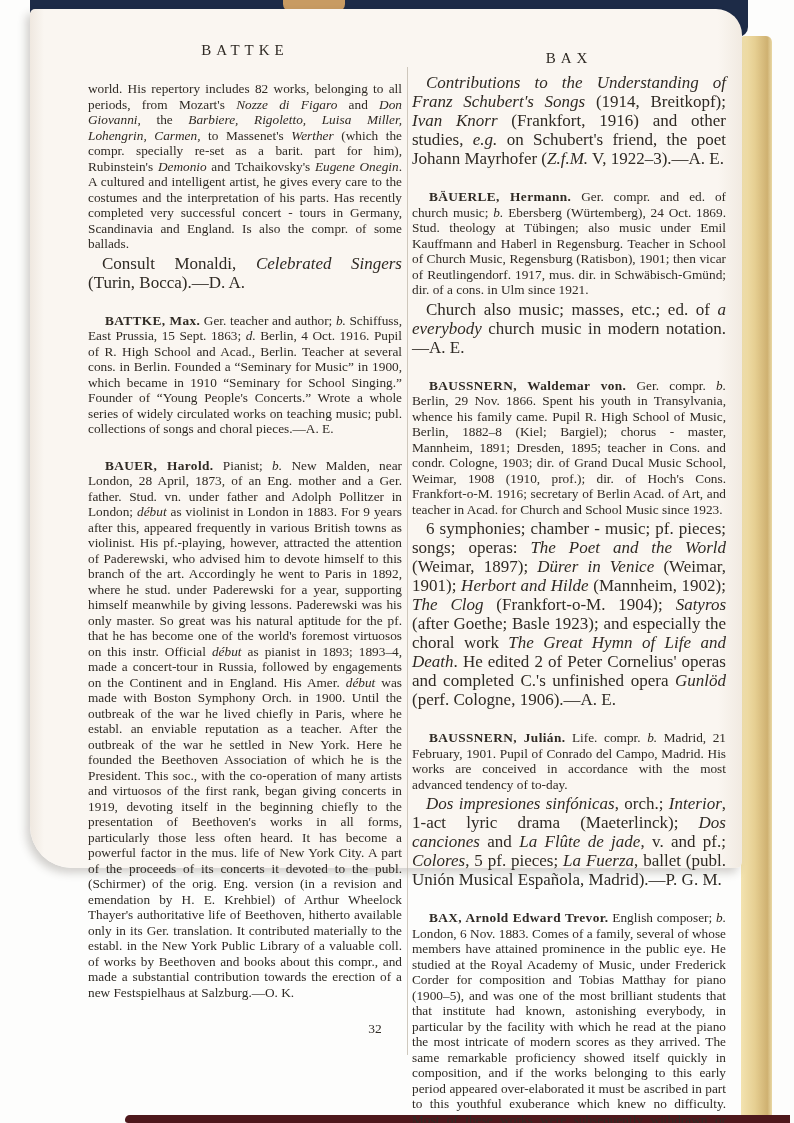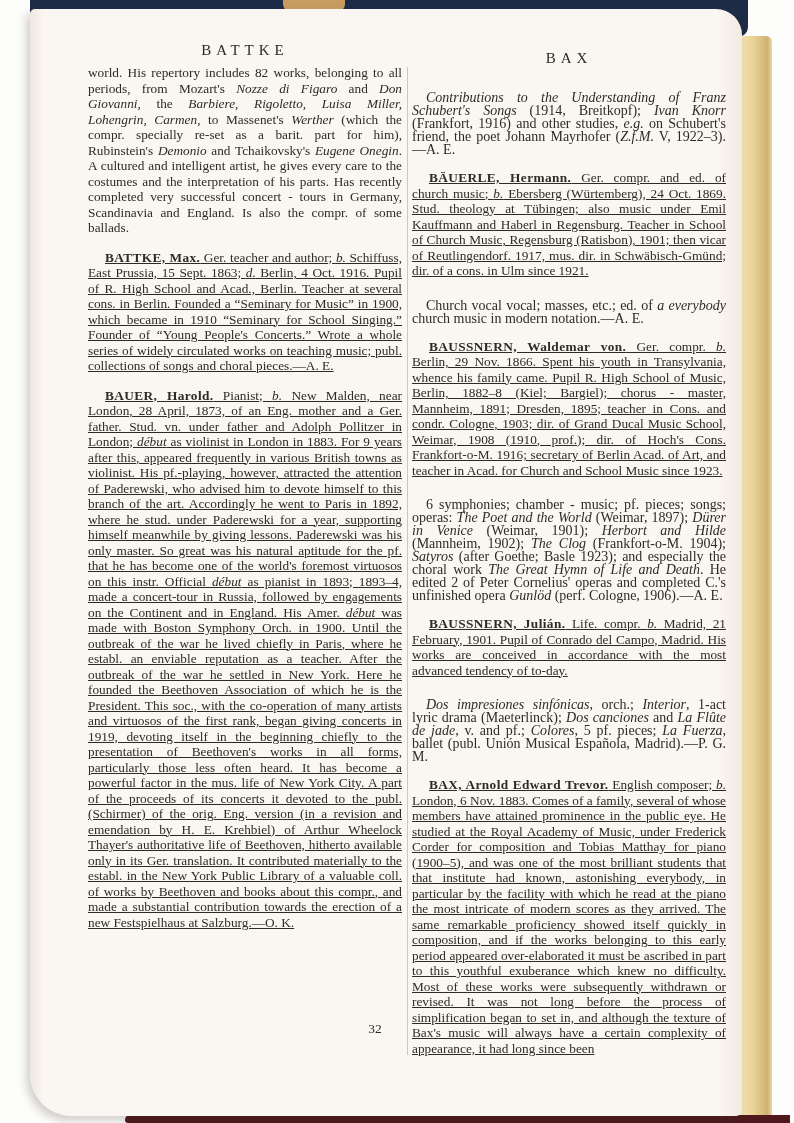--- a/index.html
+++ b/index.html
@@ -11,63 +11,64 @@
   
   .cover-band-top{position:absolute;left:30px;top:0;width:716px;height:13px;background:var(--cover-navy,#1d2b47);}
   .cover-corner-right{position:absolute;left:552px;top:0;width:196px;height:37px;background:var(--cover-navy,#1d2b47);border-radius:0 0 10px 6px;}
   .wood-stick{position:absolute;left:283px;top:0;width:62px;height:12px;background:var(--stick-tan,#c89b62);border-radius:0 0 8px 8px;}
   .page-edges{position:absolute;left:741px;top:36px;width:31px;height:1087px;
     background:linear-gradient(90deg,#f3e3b0 0%,#e6cf92 45%,#cfb171 85%,#e9d8a5 100%);
     border-radius:4px 6px 0 0;}
   .cover-band-bottom{position:absolute;left:125px;top:1115px;width:665px;height:8px;background:var(--cover-maroon,#4e181c);border-radius:6px 0 0 4px;}
   
   .page{
-    position:absolute;left:30px;top:9px;width:712px;height:1107px;
+    position:absolute;left:30px;top:9px;width:712px;height:859px;
     background:linear-gradient(90deg,#efe8e0 0px,var(--page-bg,#faf6f1) 14px,var(--page-bg,#faf6f1) 688px,#f1eae1 712px);
     border-radius:5px 26px 6px 42px;
     box-shadow:-4px 5px 9px rgba(60,50,40,.22);
     color:var(--ink,#2f2a24);
   }
   .running-head{position:absolute;top:33px;font-size:15px;letter-spacing:5px;text-align:center;}
   .head-left{left:58px;width:314px;}
   .head-right{left:382px;width:314px;top:41px;}
   .col{position:absolute;top:56px;width:314px;font-size:13.3px;line-height:15.5px;text-align:justify;}
   .col-left{left:58px;}
   .col-right{left:382px;top:62px;}
   .col p{margin:0;}
-  .col p.entry{text-indent:17px;margin-top:14px;text-decoration:underline;}
-  .col p.cont{text-indent:0;margin-top:0;}
-  .col p.small{font-size:14px;line-height:13px;text-indent:14px;margin-top:20px;}
+  .col p.entry{text-indent:17px;margin-top:21px;}
+  .col p.cont{text-indent:0;margin-top:16px;}
+  .col p.small{font-size:17px;line-height:19px;text-indent:14px;margin-top:2px;}
   .col .it{font-style:italic;}
   .col .bd{font-weight:700;letter-spacing:.4px;}
   .divider{position:absolute;left:377px;top:58px;width:1px;height:988px;background:#bfb7aa;opacity:.75;}
   .page-number{position:absolute;left:0;right:22px;top:1012px;text-align:center;font-size:13.5px;}
 </style>
 </head>
 <body>
 
 <div class="cover-band-top"></div>
 <div class="cover-corner-right"></div>
 <div class="wood-stick"></div>
 <div class="page-edges"></div>
 <div class="cover-band-bottom"></div>
 
 <div class="page">
   <div class="running-head head-left">BATTKE</div>
   <div class="running-head head-right">BAX</div>
   <div class="divider"></div>
   <div class="col col-left">
       <p class="cont"><span>world.  His repertory includes 82 works, belonging to all periods, from Mozart's </span><span class="it">Nozze di Figaro</span><span> and </span><span class="it">Don Giovanni</span><span>, the </span><span class="it">Barbiere, Rigoletto, Luisa Miller, Lohengrin, Carmen,</span><span> to Massenet's </span><span class="it">Werther</span><span> (which the compr. specially re-set as a barit. part for him), Rubinstein's </span><span class="it">Demonio</span><span> and Tchaikovsky's </span><span class="it">Eugene Onegin</span><span>.  A cultured and intelligent artist, he gives every care to the costumes and the interpretation of his parts.  Has recently completed very successful concert - tours in Germany, Scandinavia and England.  Is also the compr. of some ballads.</span></p>
+      <p class="small"><span>Consult Monaldi, </span><span class="it">Celebrated Singers</span><span> (Turin, Bocca).—D. A.</span></p>
       <p class="entry"><span class="bd">BATTKE, Max.</span><span>  Ger. teacher and author; </span><span class="it">b.</span><span> Schiffuss, East Prussia, 15 Sept. 1863; </span><span class="it">d.</span><span> Berlin, 4 Oct. 1916.  Pupil of R. High School and Acad., Berlin.  Teacher at several cons. in Berlin.  Founded a “Seminary for Music” in 1900, which became in 1910 “Seminary for School Singing.”  Founder of “Young People's Concerts.”  Wrote a whole series of widely circulated works on teaching music; publ. collections of songs and choral pieces.—A. E.</span></p>
       <p class="entry"><span class="bd">BAUER, Harold.</span><span>  Pianist; </span><span class="it">b.</span><span> New Malden, near London, 28 April, 1873, of an Eng. mother and a Ger. father.  Stud. vn. under father and Adolph Pollitzer in London; </span><span class="it">début</span><span> as violinist in London in 1883.  For 9 years after this, appeared frequently in various British towns as violinist.  His pf.-playing, however, attracted the attention of Paderewski, who advised him to devote himself to this branch of the art.  Accordingly he went to Paris in 1892, where he stud. under Paderewski for a year, supporting himself meanwhile by giving lessons.  Paderewski was his only master.  So great was his natural aptitude for the pf. that he has become one of the world's foremost virtuosos on this instr.  Official </span><span class="it">début</span><span> as pianist in 1893;  1893–4, made a concert-tour in Russia, followed by engagements on the Continent and in England.  His Amer. </span><span class="it">début</span><span> was made with Boston Symphony Orch. in 1900. Until the outbreak of the war he lived chiefly in Paris, where he establ. an enviable reputation as a teacher.  After the outbreak of the war he settled in New York.  Here he founded the Beethoven Association of which he is the President.  This soc., with the co-operation of many artists and virtuosos of the first rank, began giving concerts in 1919, devoting itself in the beginning chiefly to the presentation of Beethoven's works in all forms, particularly those less often heard.  It has become a powerful factor in the mus. life of New York City.  A part of the proceeds of its concerts it devoted to the publ. (Schirmer) of the orig. Eng. version (in a revision and emendation by H. E. Krehbiel) of Arthur Wheelock Thayer's authoritative life of Beethoven, hitherto available only in its Ger. translation.  It contributed materially to the establ. in the New York Public Library of a valuable coll. of works by Beethoven and books about this compr., and made a substantial contribution towards the erection of a new Festspielhaus at Salzburg.—O. K.</span></p>
     </div>
   <div class="col col-right">
       <p class="small"><span class="it">Contributions to the Understanding of Franz Schubert's Songs</span><span> (1914, Breitkopf); </span><span class="it">Ivan Knorr</span><span> (Frankfort, 1916) and other studies, </span><span class="it">e.g.</span><span> on Schubert's friend, the poet Johann Mayrhofer (</span><span class="it">Z.f.M.</span><span> V, 1922–3).—A. E.</span></p>
       <p class="entry"><span class="bd">BÄUERLE, Hermann.</span><span>  Ger. compr. and ed. of church music; </span><span class="it">b.</span><span> Ebersberg (Würtemberg), 24 Oct. 1869.  Stud. theology at Tübingen; also music under Emil Kauffmann and Haberl in Regensburg.  Teacher in School of Church Music, Regensburg (Ratisbon), 1901;  then vicar of Reutlingendorf.  1917, mus. dir. in Schwäbisch-Gmünd;  dir. of a cons. in Ulm since 1921.</span></p>
-      <p class="small"><span>Church vocal vocal;  masses, etc.;  ed. of </span><span class="it">a everybody</span><span> church music in modern notation.—A. E.</span></p>
+      <p class="small"><span>Church also music;  masses, etc.;  ed. of </span><span class="it">a everybody</span><span> church music in modern notation.—A. E.</span></p>
       <p class="entry"><span class="bd">BAUSSNERN, Waldemar von.</span><span>  Ger. compr. </span><span class="it">b.</span><span> Berlin, 29 Nov. 1866.  Spent his youth in Transylvania, whence his family came.  Pupil R. High School of Music, Berlin, 1882–8 (Kiel; Bargiel);  chorus - master, Mannheim, 1891; Dresden, 1895;  teacher in Cons. and condr. Cologne, 1903;  dir. of Grand Ducal Music School, Weimar, 1908 (1910, prof.);  dir. of Hoch's Cons. Frankfort-o-M. 1916;  secretary of Berlin Acad. of Art, and teacher in Acad. for Church and School Music since 1923.</span></p>
       <p class="small"><span>6 symphonies;  chamber - music;  pf.  pieces; songs;  operas:  </span><span class="it">The Poet and the World</span><span> (Weimar, 1897);  </span><span class="it">Dürer in Venice</span><span> (Weimar, 1901);  </span><span class="it">Herbort and Hilde</span><span> (Mannheim, 1902);  </span><span class="it">The Clog</span><span> (Frankfort-o-M. 1904);  </span><span class="it">Satyros</span><span> (after Goethe;  Basle 1923);  and especially the choral work </span><span class="it">The Great Hymn of Life and Death</span><span>.  He edited 2 of Peter Cornelius' operas and completed C.'s unfinished opera </span><span class="it">Gunlöd</span><span> (perf. Cologne, 1906).—A. E.</span></p>
       <p class="entry"><span class="bd">BAUSSNERN, Julián.</span><span>  Life. compr. </span><span class="it">b.</span><span> Madrid, 21 February, 1901.  Pupil of Conrado del Campo, Madrid.  His works are conceived in accordance with the most advanced tendency of to-day.</span></p>
       <p class="small"><span class="it">Dos impresiones sinfónicas</span><span>, orch.;  </span><span class="it">Interior</span><span>, 1-act lyric drama (Maeterlinck);  </span><span class="it">Dos canciones</span><span> and </span><span class="it">La Flûte de jade</span><span>, v. and pf.;  </span><span class="it">Colores</span><span>, 5 pf. pieces;  </span><span class="it">La Fuerza</span><span>, ballet (publ. Unión Musical Española, Madrid).—P. G. M.</span></p>
       <p class="entry"><span class="bd">BAX, Arnold Edward Trevor.</span><span>  English composer;  </span><span class="it">b.</span><span> London, 6 Nov. 1883.  Comes of a family, several of whose members have attained prominence in the public eye.  He studied at the Royal Academy of Music, under Frederick Corder for composition and Tobias Matthay for piano (1900–5), and was one of the most brilliant students that that institute had known, astonishing everybody, in particular by the facility with which he read at the piano the most intricate of modern scores as they arrived.  The same remarkable proficiency showed itself quickly in composition, and if the works belonging to this early period appeared over-elaborated it must be ascribed in part to this youthful exuberance which knew no difficulty.  Most of these works were subsequently withdrawn or revised.  It was not long before the process of simplification began to set in, and although the texture of Bax's music will always have a certain complexity of appearance, it had long since been</span></p>
     </div>
   <div class="page-number">32</div>
 </div>
 
 </body></html>

